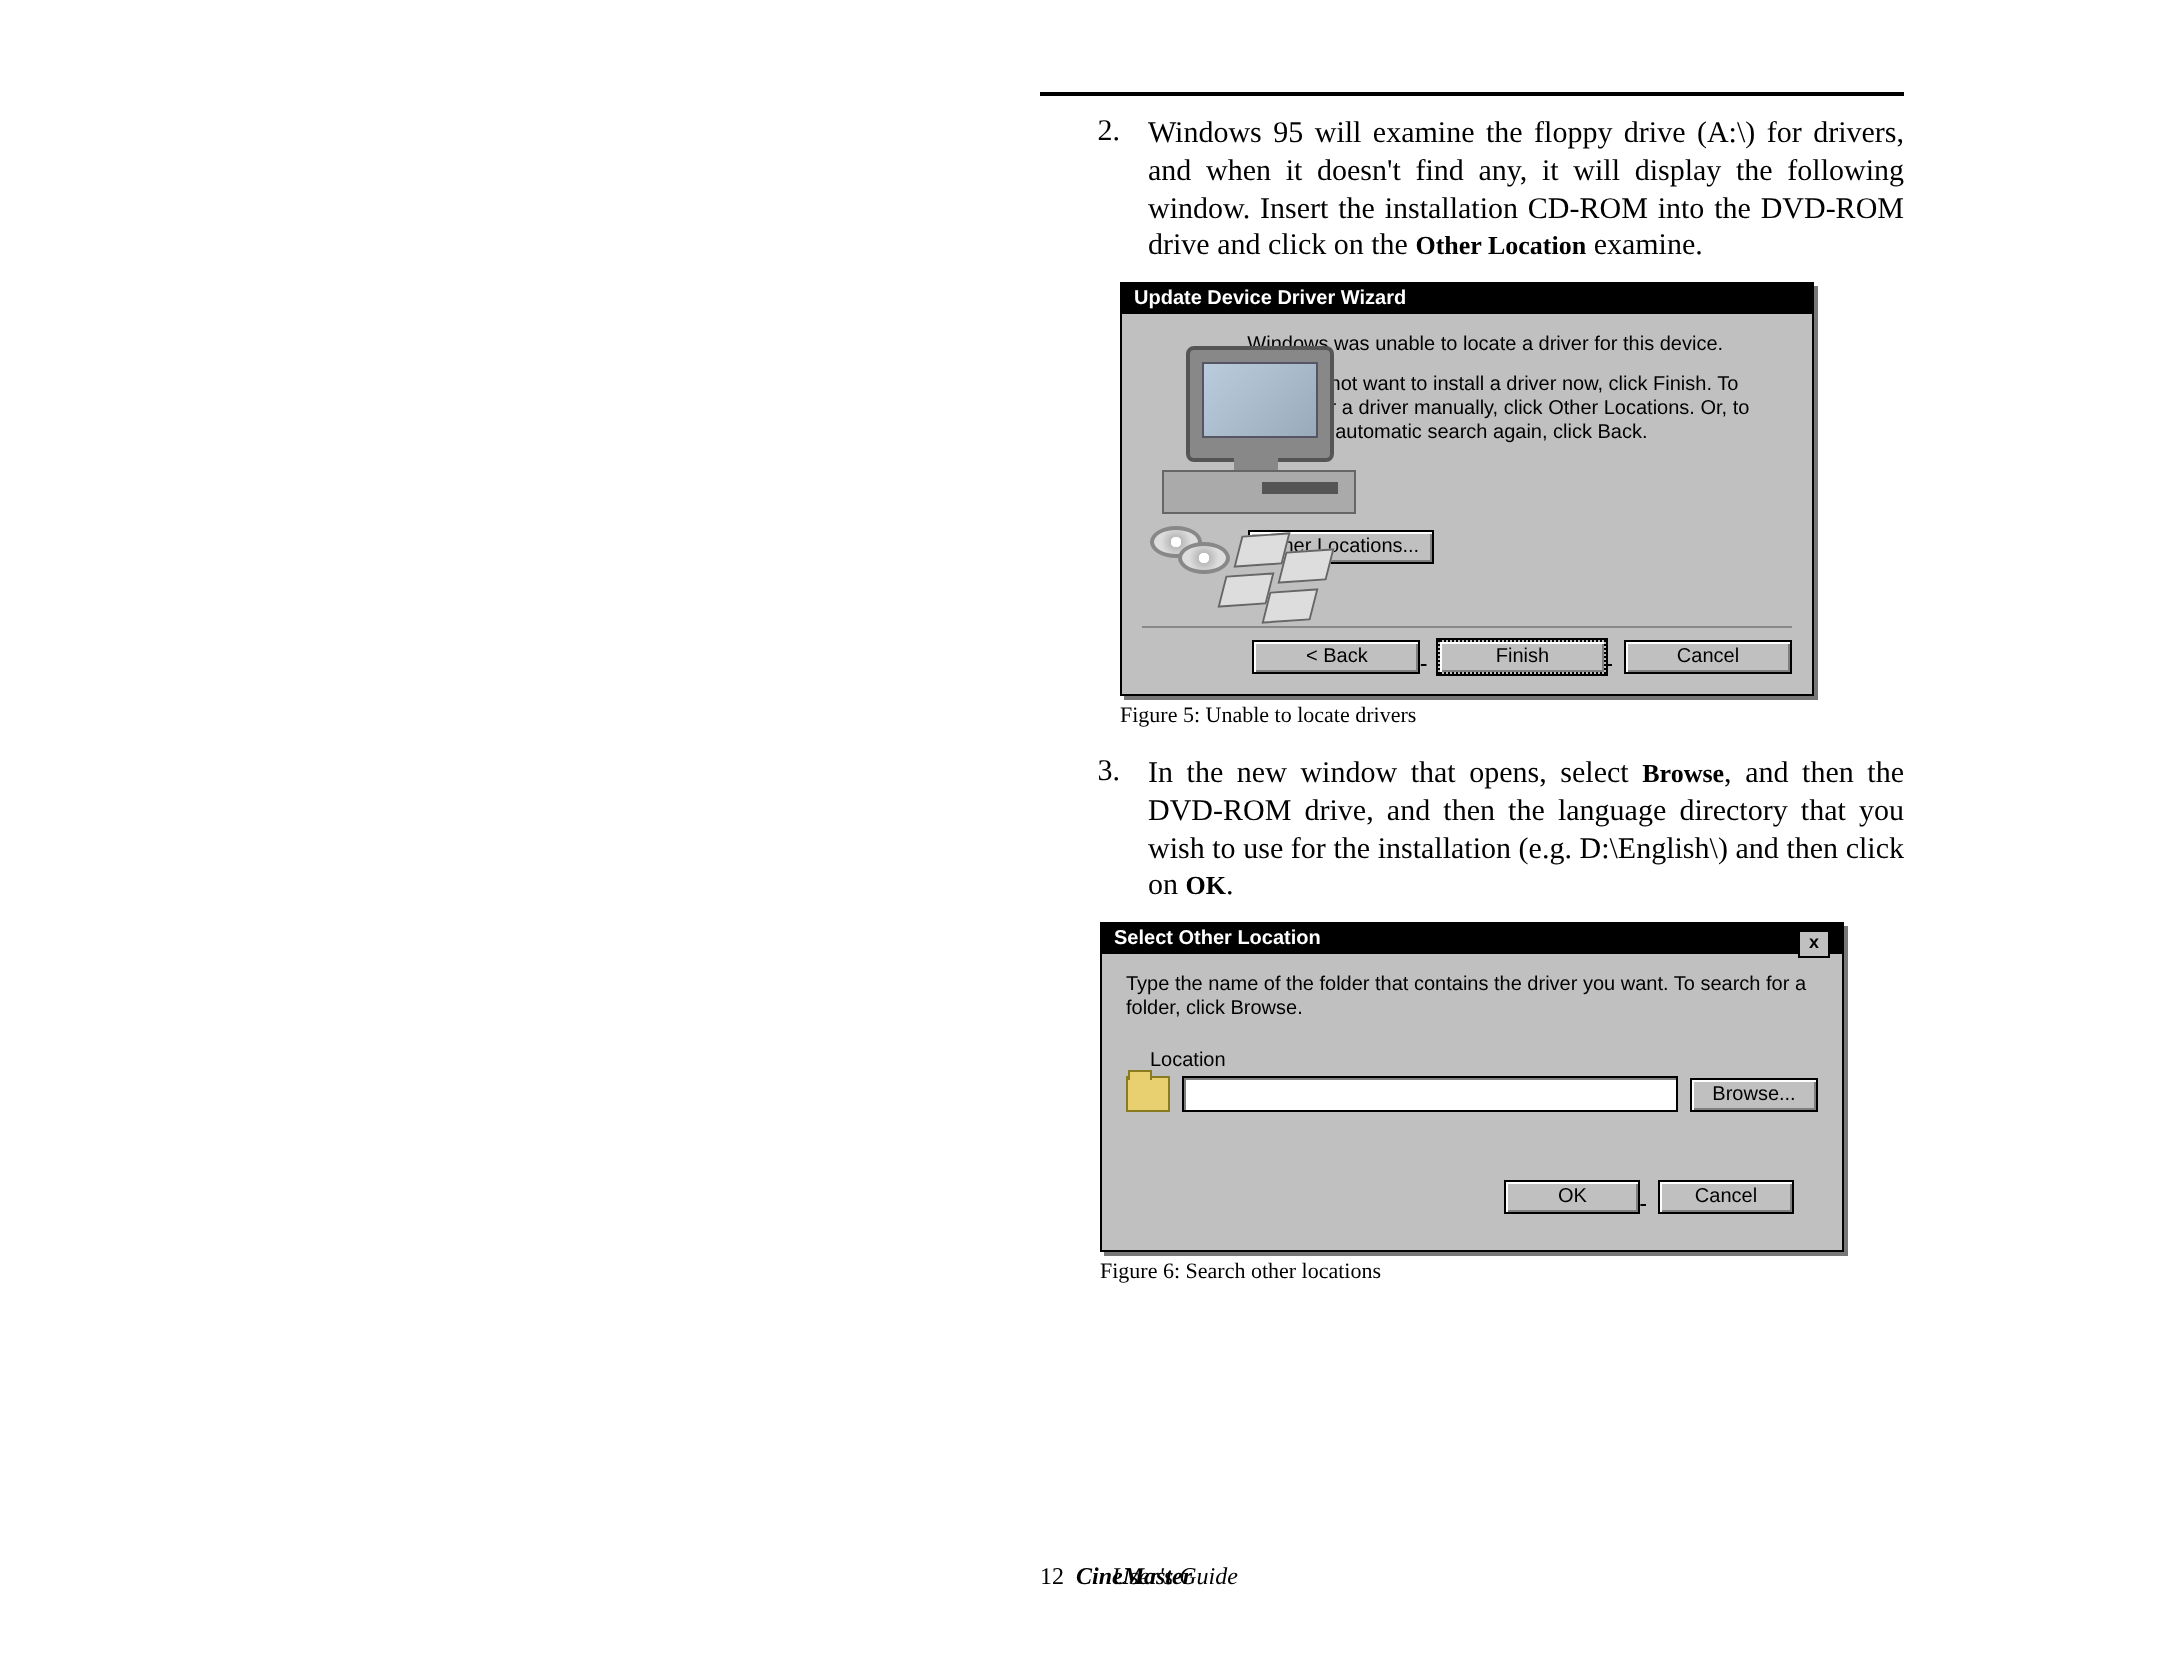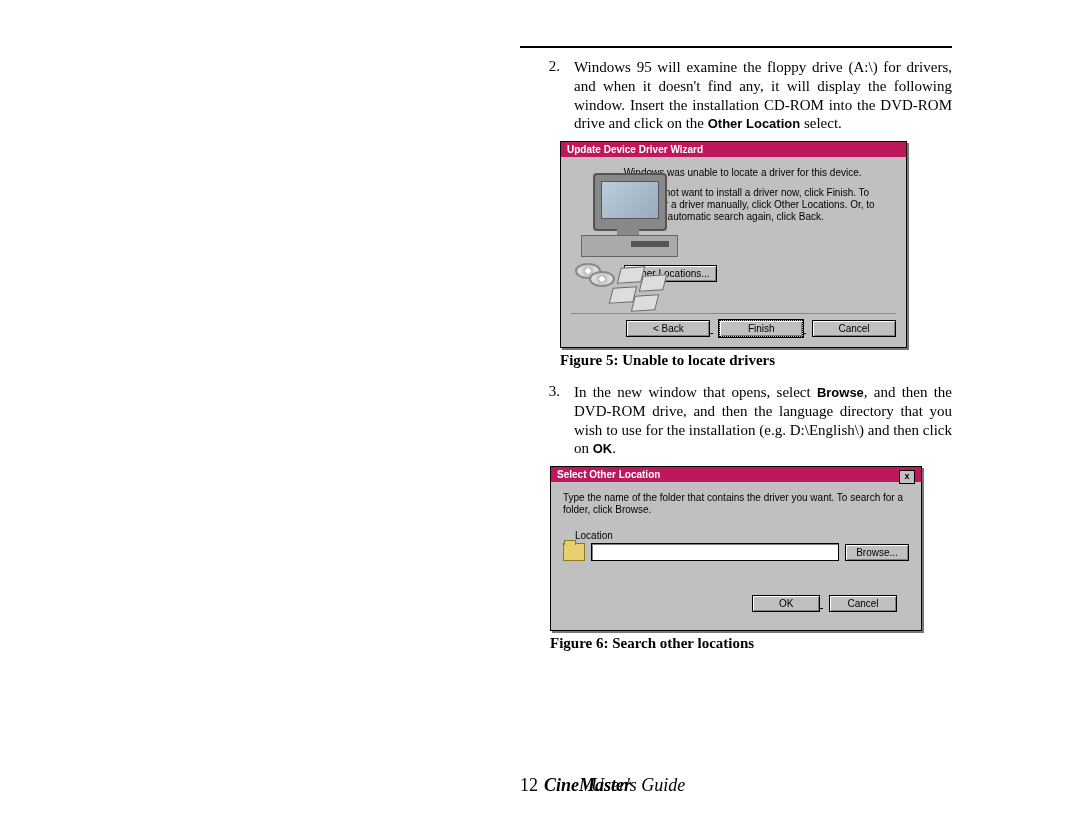--- a/index.html
+++ b/index.html
@@ -31,34 +31,34 @@
     width: 40px;
     text-align: right;
     padding-right: 14px;
     flex: 0 0 40px;
   }
   .txt {
     flex: 1;
     text-align: justify;
     line-height: 1.25;
   }
-  .bold { font-family: Liberation Sans, sans-serif; font-weight: bold; font-size: 13px; margin-top: 47px; }
+  .bold { font-family: Liberation Serif, serif; font-weight: bold; font-size: 13px; margin-top: 47px; }
 
   
   .dlg {
     font-family: Tahoma, "MS Sans Serif", Arial, sans-serif;
     font-size: 10px;
     background: #c0c0c0;
     border: 1px solid #000;
     box-shadow: 2px 2px 0 #777;
     margin: 6px 0 4px 40px;
     width: 345px;
   }
   .titlebar {
-    background: #be185d;
+    background: #000000;
     color: #fff;
     padding: 2px 6px;
     font-weight: bold;
   }
   .dlg1-body {
     display: flex;
     padding: 10px 10px 6px 10px;
   }
   .art {
     width: 110px;
@@ -92,22 +92,22 @@
     border: 1px solid #000;
     box-shadow: inset 1px 1px 0 #fff, inset -1px -1px 0 #808080;
     font-size: 10px;
   }
   .btn-row { text-align: right; padding: 6px 10px 10px 0; text-decoration: underline; }
   .btn-row .win-btn { margin-left: 6px; }
   .other-row { margin: 42px 0 4px 0; }
 
   .caption {
     font-family: "Times New Roman", serif;
-    font-weight: bold;
-    font-size: 15px;
+    font-weight: normal;
+    font-size: 11px;
     margin: 4px 0 14px 40px;
   }
 
   
   .dlg2-body { padding: 10px 12px 8px 12px; }
   .dlg2-body p { margin: 0 0 14px 0; line-height: 1.2; }
   .loc-row { display:flex; align-items:center; gap:6px; margin-bottom: 28px; }
   .folder-icon {
     width: 20px; height: 16px; background:#e8d070;
     border:1px solid #8a7a20; position:relative;
@@ -127,36 +127,36 @@
     color:#000; font-size:9px; margin-top:1px;
   }
 
   
   .footer {
     position: absolute;
     left: 520px;
     bottom: 38px;
     width: 432px;
     font-style: italic;
-    font-size: 18px;
+    font-size: 12px;
     display: flex;
   }
   .footer .pn { margin-right: 6px; font-style: normal; }
   .footer .mid { flex:1; text-align:left; margin-left:-40px; }
 </style>
 </head>
 <body>
 
 <div class="page">
   <div class="rule"></div>
 
   <div class="item">
     <div class="num">2.</div>
     <div class="txt">
-      <span>Windows 95 will examine the floppy drive (A:\) for drivers, and when it doesn't find any, it will display the following window. Insert the installation CD-ROM into the DVD-ROM drive and click on the </span><span class="bold">Other Location</span><span> select.</span>
+      <span>Windows 95 will examine the floppy drive (A:\) for drivers, and when it doesn't find any, it will display the following window. Insert the installation CD-ROM into the DVD-ROM drive and click on the </span><span class="bold">Other Location</span><span> examine.</span>
     </div>
   </div>
 
   <div class="dlg">
     <div class="titlebar">Update Device Driver Wizard</div>
     <div class="dlg1-body">
       <div class="art">
         <div class="monitor"></div>
         <div class="stand"></div>
         <div class="base"></div>

